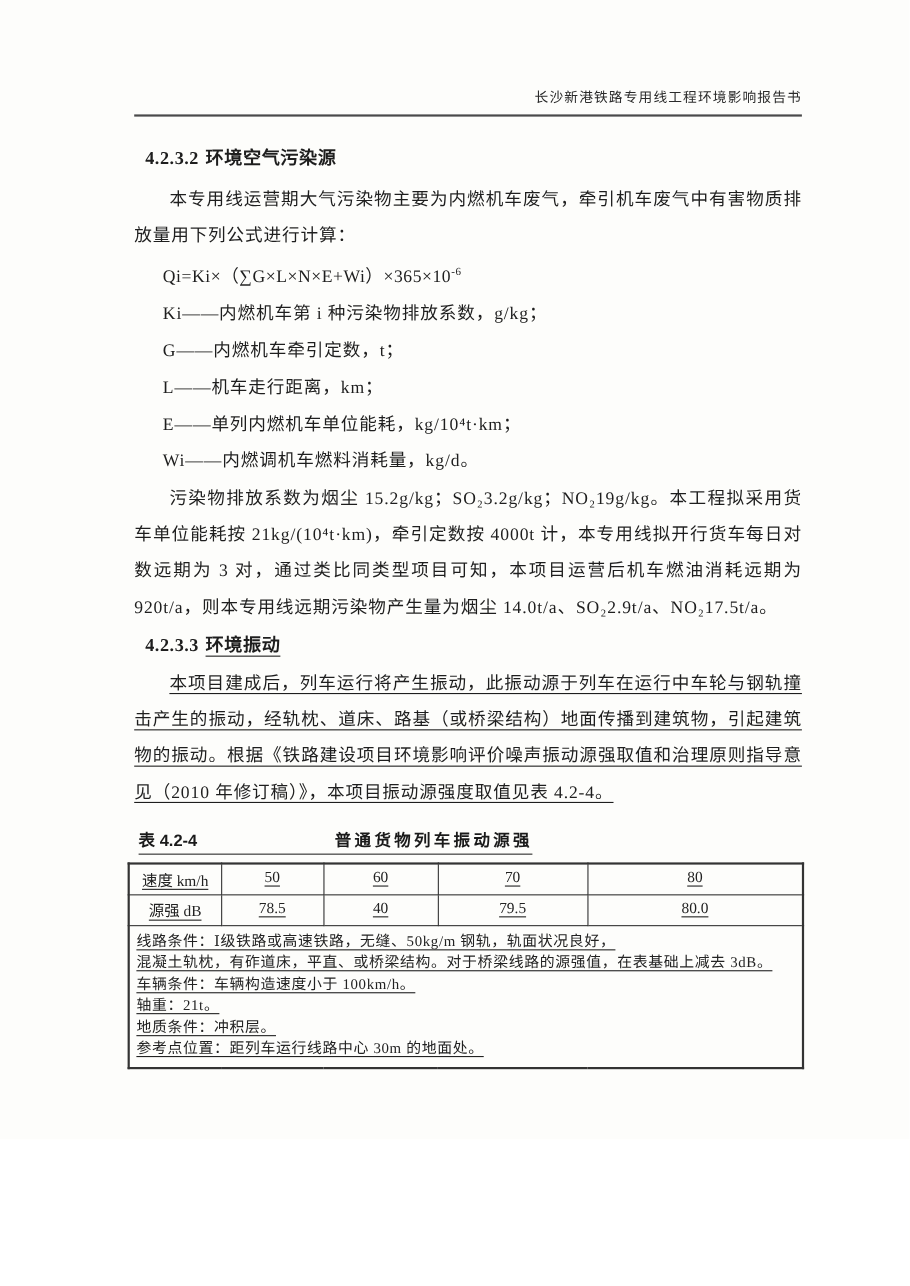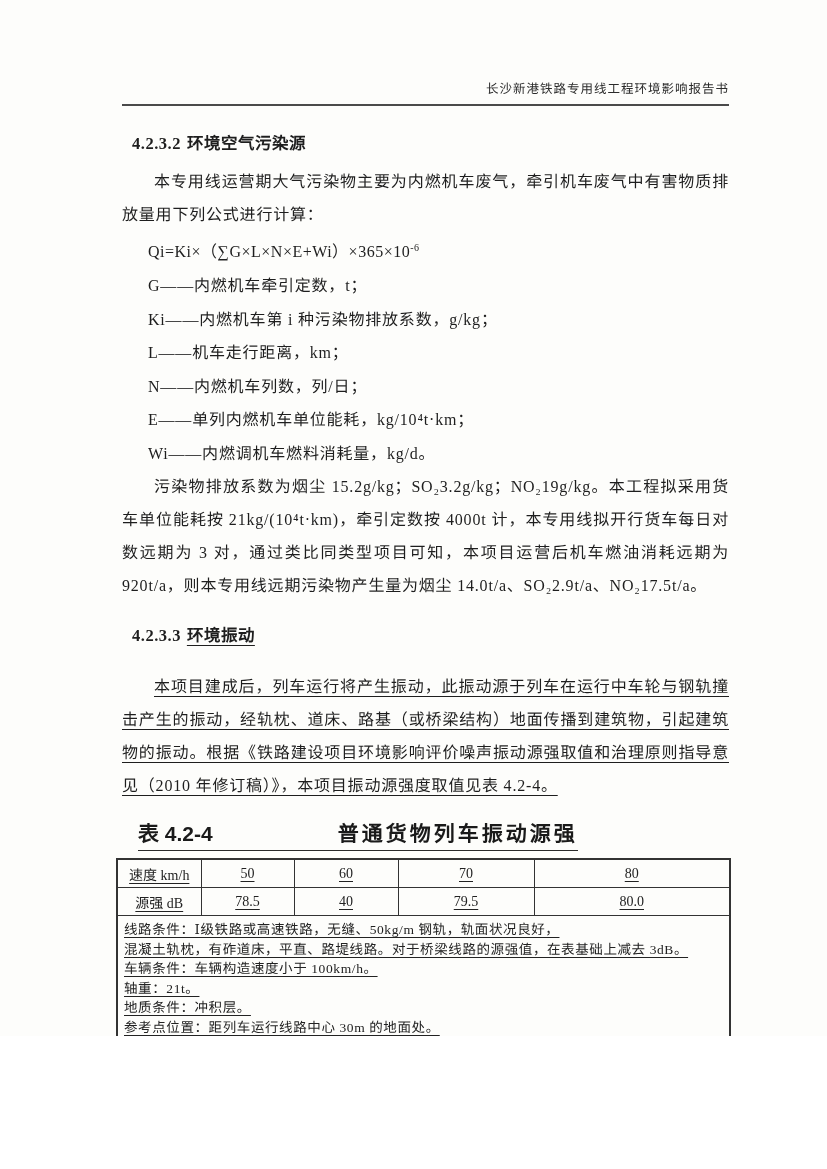--- a/index.html
+++ b/index.html
@@ -32,44 +32,44 @@
   .body-para {
     font-size:16px;
     line-height:33px;
     text-align:justify;
     margin:0;
     letter-spacing:0.8px;
     font-family:Liberation Serif, serif;
   }
   .indent { text-indent:32px; }
   .mt10 { margin-top:9px; }
-  .mt6  { margin-top:22px; }
+  .mt6  { margin-top:6px; }
   .formula {
     margin-left:26px;
     font-size:16px;
     line-height:34px;
     letter-spacing:0.5px;
   }
   .formula sup { font-size:10px; }
   .def-list { margin-left:26px; }
   .def-line {
     font-size:16px;
     line-height:33.5px;
     letter-spacing:0.8px;
   }
   .u {
     text-decoration:underline;
     text-underline-offset:4px;
     text-decoration-thickness:1px;
   }
   .table-caption {
-    margin:15px 0 7px 16px;
+    margin:15px 0 7px 4px;
     font-family:"Liberation Sans","DejaVu Sans",sans-serif;
     font-weight:bold;
-    font-size:21px;
+    font-size:15px;
     color:#1a1a1a;
   }
   .caption-inner {
     display:inline-flex;
     align-items:baseline;
     border-bottom:1.5px solid #2a2a2a;
     padding-bottom:3px;
   }
   .caption-gap { display:inline-block; width:125px; }
   .caption-title { letter-spacing:3px; }
@@ -121,24 +121,23 @@
     <span class="num">4.2.3.2</span><span>环境空气污染源</span>
   </h3>
 
   <p class="body-para indent mt10">本专用线运营期大气污染物主要为内燃机车废气，牵引机车废气中有害物质排放量用下列公式进行计算：</p>
 
   <div class="formula">
     <span>Qi=Ki×（∑G×L×N×E+Wi）×365×10</span><sup>-6</sup>
   </div>
 
   <div class="def-list">
+      <div class="def-line">Ki——内燃机车第 i 种污染物排放系数，g/kg；</div>
       <div class="def-line">G——内燃机车牵引定数，t；</div>
-      <div class="def-line">Ki——内燃机车第 i 种污染物排放系数，g/kg；</div>
       <div class="def-line">L——机车走行距离，km；</div>
-      <div class="def-line">N——内燃机车列数，列/日；</div>
       <div class="def-line">E——单列内燃机车单位能耗，kg/10⁴t·km；</div>
       <div class="def-line">Wi——内燃调机车燃料消耗量，kg/d。</div>
     </div>
 
   <p class="body-para indent">污染物排放系数为烟尘 15.2g/kg；SO₂3.2g/kg；NO₂19g/kg。本工程拟采用货车单位能耗按 21kg/(10⁴t·km)，牵引定数按 4000t 计，本专用线拟开行货车每日对数远期为 3 对，通过类比同类型项目可知，本项目运营后机车燃油消耗远期为 920t/a，则本专用线远期污染物产生量为烟尘 14.0t/a、SO₂2.9t/a、NO₂17.5t/a。</p>
 
   <h3 class="heading mt6">
     <span class="num">4.2.3.3</span><span class="u">环境振动</span>
   </h3>
 
@@ -171,21 +170,21 @@
         <tr>
           <td><span class="u">源强 dB</span></td>
           <td><span class="u">78.5</span></td>
           <td><span class="u">40</span></td>
           <td><span class="u">79.5</span></td>
           <td><span class="u">80.0</span></td>
         </tr>
         <tr>
           <td colspan="5" class="notes-cell">
             <div class="note-line"><span class="u">线路条件：Ⅰ级铁路或高速铁路，无缝、50kg/m 钢轨，轨面状况良好，</span></div>
-            <div class="note-line"><span class="u">混凝土轨枕，有砟道床，平直、路堤线路。对于桥梁线路的源强值，在表基础上减去 3dB。</span></div>
+            <div class="note-line"><span class="u">混凝土轨枕，有砟道床，平直、或桥梁结构。对于桥梁线路的源强值，在表基础上减去 3dB。</span></div>
             <div class="note-line"><span class="u">车辆条件：车辆构造速度小于 100km/h。</span></div>
             <div class="note-line"><span class="u">轴重：21t。</span></div>
             <div class="note-line"><span class="u">地质条件：冲积层。</span></div>
             <div class="note-line"><span class="u">参考点位置：距列车运行线路中心 30m 的地面处。</span></div>
           </td>
         </tr>
       </tbody>
   </table>
 
   <div class="page-number">- 33 -</div>

